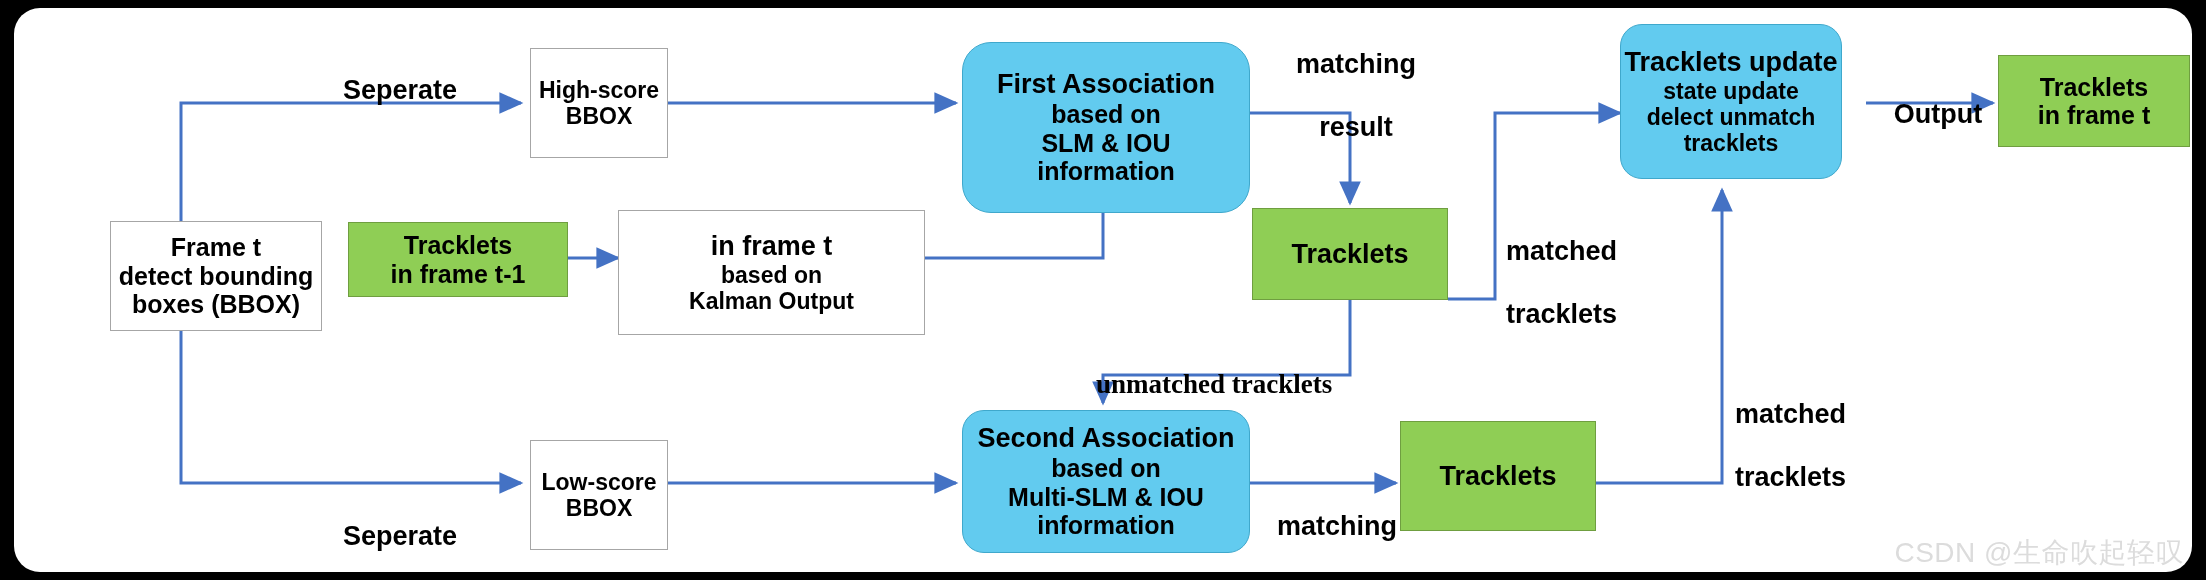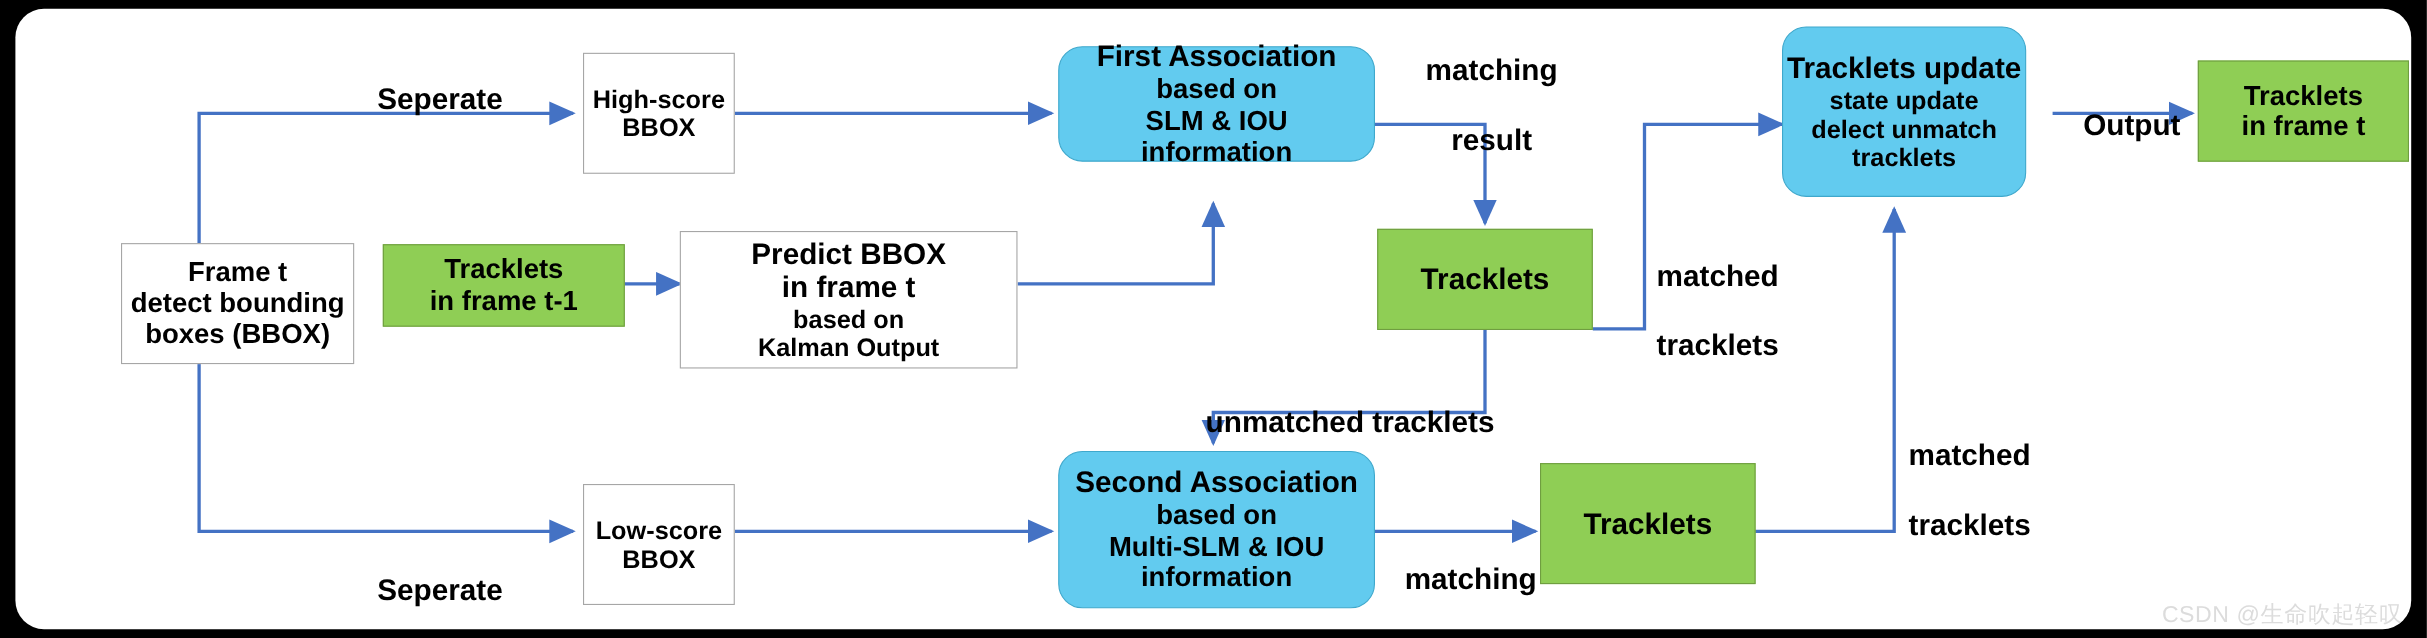--- a/index.html
+++ b/index.html
@@ -65,21 +65,21 @@
     white-space: pre-line;
   }
   .ln { display: block; }
   .big { font-size: 27px; }
   .mid { font-size: 25px; }
   .sm  { font-size: 23px; }
   .watermark {
     position: absolute;
     right: 22px;
     bottom: 8px;
-    font-size: 21px;
+    font-size: 28px;
     color: #dcdcdc;
     font-weight: normal;
     letter-spacing: 0.5px;
   }
 </style>
 </head>
 <body>
 
 <div id="canvas"></div>
 
@@ -132,27 +132,26 @@
   <span class="ln sm">Low-score</span>
   <span class="ln sm">BBOX</span>
 </div>
 
 <div class="node node-green" style="left:348px; top:222px; width:220px; height:75px;">
   <span class="ln mid">Tracklets</span>
   <span class="ln mid">in frame t-1</span>
 </div>
 
 <div class="node node-white" style="left:618px; top:210px; width:307px; height:125px;">
-  <span class="ln big">Predict BBOX</span>
   <span class="ln big">in frame t</span>
   <span class="ln sm">based on</span>
   <span class="ln sm">Kalman Output</span>
 </div>
 
-<div class="node node-blue" style="left:962px; top:42px; width:288px; height:105px;">
+<div class="node node-blue" style="left:962px; top:42px; width:288px; height:171px;border-radius:29px;">
   <span class="ln big">First Association</span>
   <span class="ln mid">based on</span>
   <span class="ln mid">SLM &amp; IOU</span>
   <span class="ln mid">information</span>
 </div>
 
 <div class="node node-blue" style="left:962px; top:410px; width:288px; height:143px;">
   <span class="ln big">Second Association</span>
   <span class="ln mid">based on</span>
   <span class="ln mid">Multi-SLM &amp; IOU</span>
@@ -190,21 +189,21 @@
 <div class="lbl big" style="left:1246px; top:18px; width:220px;">
   <span class="ln">matching</span>
   <span class="ln">result</span>
 </div>
 
 <div class="lbl big" style="left:1242px; top:480px; width:190px;">
   <span class="ln">matching</span>
   <span class="ln">result</span>
 </div>
 
-<div class="lbl big" style="left:1096px; top:338px; width:300px; text-align:left;">
+<div class="lbl big" style="left:1096px; top:338px; width:300px; text-align:left;font-family:Liberation Serif, serif;">
   <span>unmatched tracklets</span>
 </div>
 
 <div class="lbl big" style="left:1506px; top:205px; width:200px; text-align:left;">
   <span class="ln">matched</span>
   <span class="ln">tracklets</span>
 </div>
 
 <div class="lbl big" style="left:1735px; top:368px; width:200px; text-align:left;">
   <span class="ln">matched</span>

